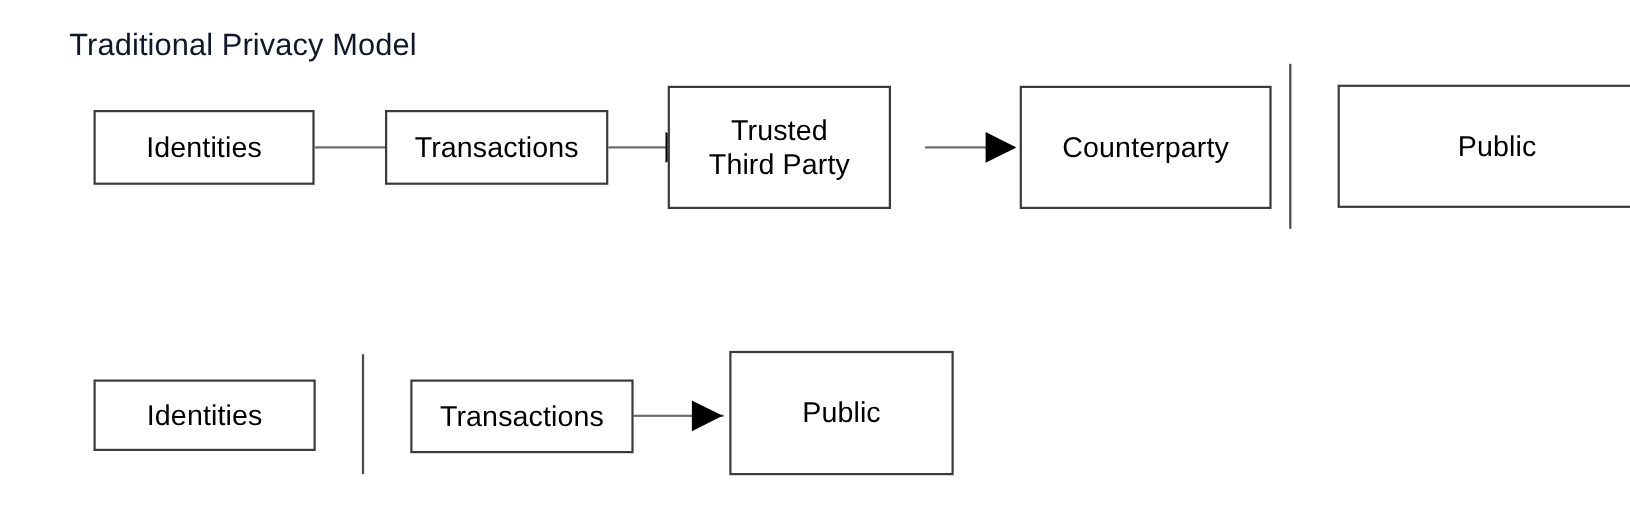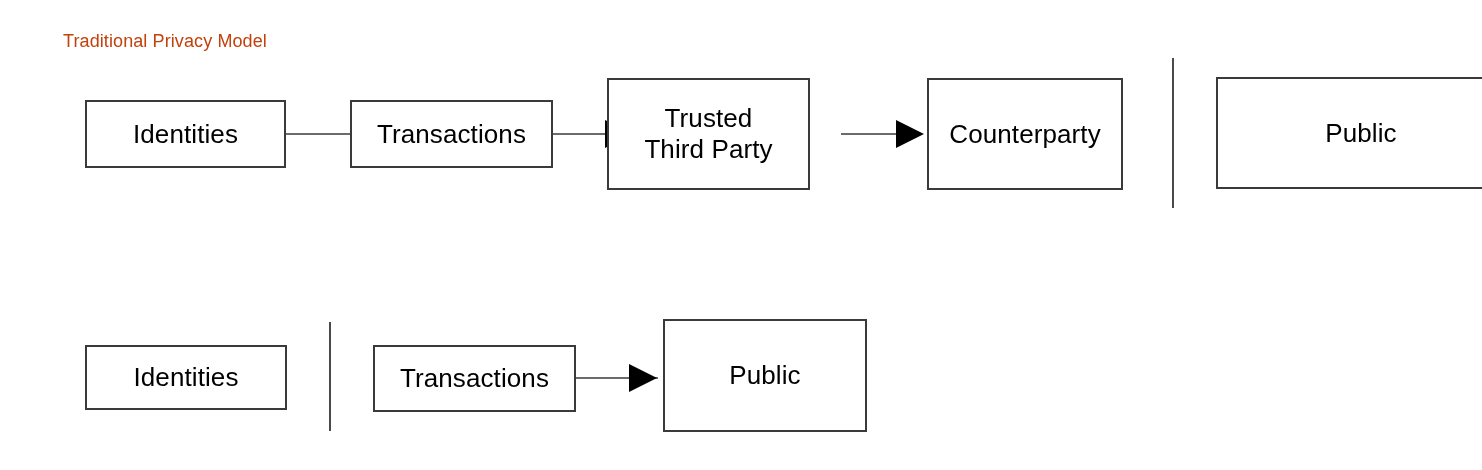--- a/index.html
+++ b/index.html
@@ -21,23 +21,23 @@
     position: absolute;
     left: 0;
     top: 0;
     width: 1482px;
     height: 470px;
   }
 
   
   .section-title {
     position: absolute;
-    font-size: 18px;
+    font-size: 28px;
     line-height: 26px;
-    color: #c2410c;
+    color: #0f172a;
     white-space: nowrap;
     letter-spacing: 0.1px;
   }
   #title-traditional { left: 63px; top: 28px; }
   #title-new        { left: 63px; top: 272px; }
 
   
   .node {
     position: absolute;
     box-sizing: border-box;
@@ -53,21 +53,21 @@
     line-height: 31px;
     color: #000000;
     white-space: pre-line;
     letter-spacing: 0.1px;
   }
 
   
   #node-identities-1   { left: 85px;   top: 100px; width: 201px; height: 68px; }
   #node-transactions-1 { left: 350px;  top: 100px; width: 203px; height: 68px; }
   #node-trusted-third-party { left: 607px; top: 78px; width: 203px; height: 112px; }
-  #node-counterparty   { left: 927px;  top: 78px;  width: 196px; height: 112px; }
+  #node-counterparty   { left: 927px;  top: 78px;  width: 229px; height: 112px; }
   #node-public-1       { left: 1216px; top: 77px;  width: 290px; height: 112px; }
 
   
   #node-identities-2   { left: 85px;  top: 345px; width: 202px; height: 65px; }
   #node-transactions-2 { left: 373px; top: 345px; width: 203px; height: 67px; }
   #node-public-2       { left: 663px; top: 319px; width: 204px; height: 113px; }
 
   
   .connector {
     position: absolute;

